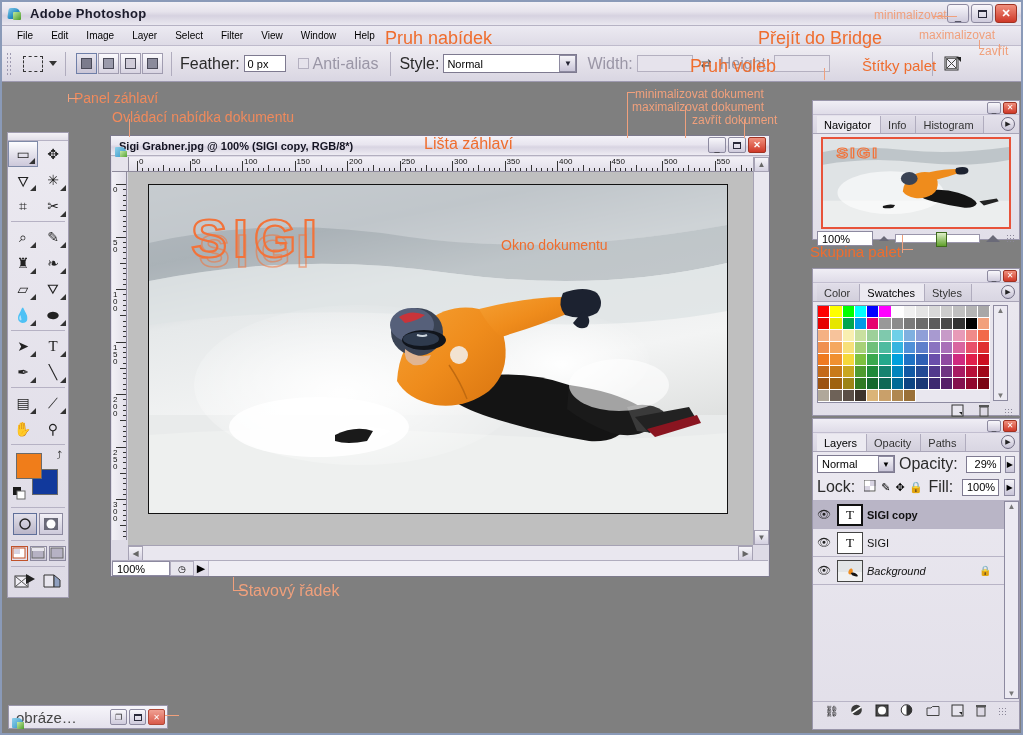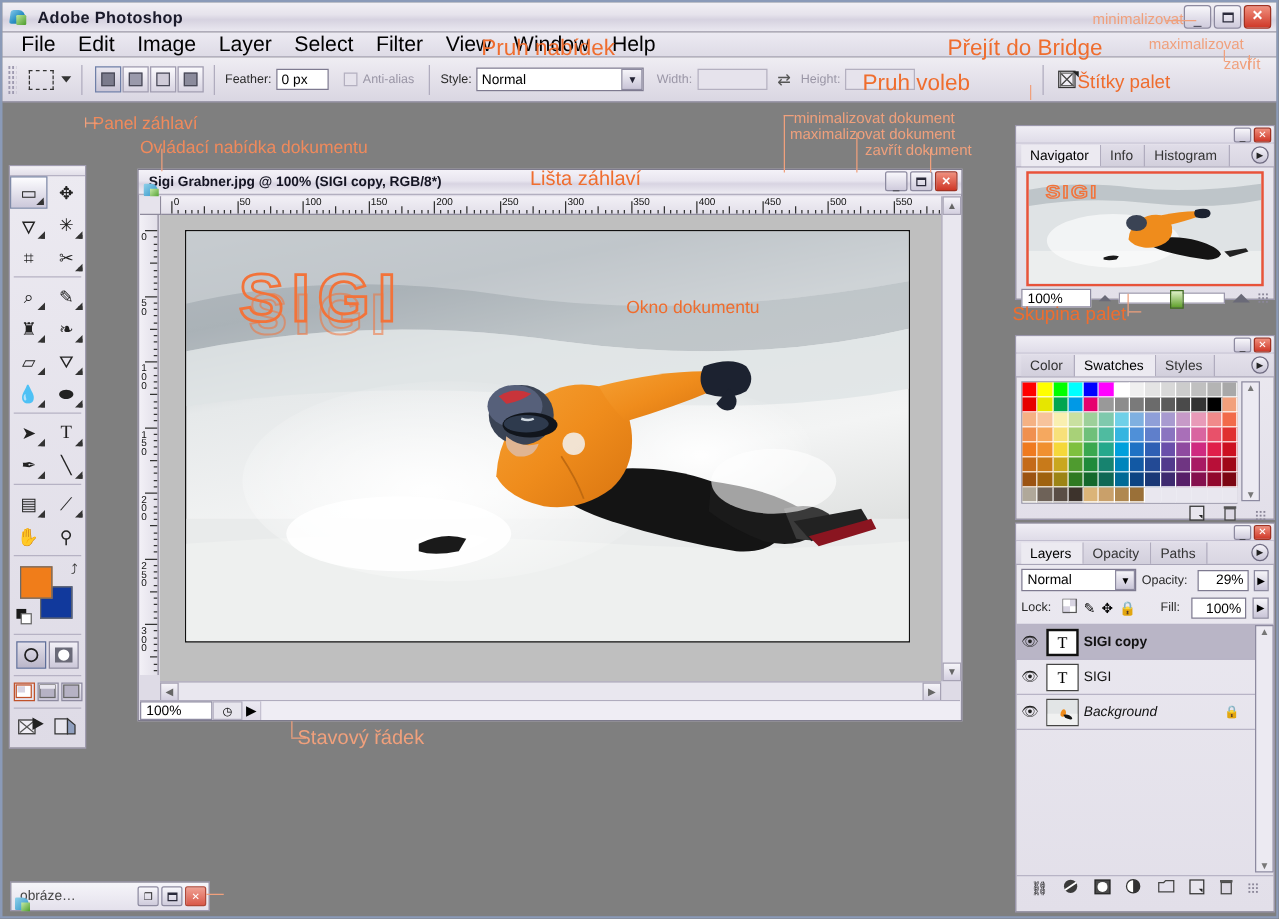--- a/index.html
+++ b/index.html
@@ -47,21 +47,21 @@
     border-color: #a03222; color: #fff; font-weight: bold;
   }
 
   
   .menubar {
     position: absolute; left: 0; top: 24px; width: 1019px; height: 20px;
     background: linear-gradient(to bottom, #eceaf2, #dedbe6);
     border-bottom: 1px solid #bfbbcc;
     display: flex; align-items: center; padding-left: 6px;
   }
-  .menubar .mi { padding: 2px 9px; color: #000; font-size: 17px; }
+  .menubar .mi { padding: 2px 9px; color: #000; font-size: 10px; }
 
   
   .optionsbar {
     position: absolute; left: 0; top: 44px; width: 1019px; height: 36px;
     background: linear-gradient(to bottom, #efedf3 0%, #e4e1ea 50%, #d9d6e2 100%);
     border-bottom: 1px solid #9e9ab0;
     display: flex; align-items: center; padding-left: 4px;
   }
   .gripper { width: 7px; height: 24px; margin-right: 4px;
     background-image: radial-gradient(#9e9ab0 35%, transparent 36%);
@@ -73,21 +73,21 @@
   .tri-down { width: 0; height: 0; border-left: 4px solid transparent;
     border-right: 4px solid transparent; border-top: 5px solid #333; margin-left: 6px; }
   .selmode { display: flex; gap: 1px; margin-left: 2px; }
   .selmode .sm {
     width: 21px; height: 21px; border: 1px solid #a09cb0;
     background: linear-gradient(to bottom,#fbfafd,#d8d4e2);
     display:flex; align-items:center; justify-content:center;
   }
   .selmode .sm.on { border: 1px solid #6f7fa8; background: linear-gradient(to bottom,#e8e6ef,#c9c5d6); }
   .sm i { display:block; width:11px; height:11px; background:#7b7b8c; border:1px solid #4a4a58; }
-  .lbl { color: #2a2a2a; font-size: 10px; margin-right: 4px; }
+  .lbl { color: #2a2a2a; font-size: 16px; margin-right: 4px; }
   .lbl.dim { color: #9a96a6; }
   .field {
     height: 17px; border: 1px solid #7e7a90; background: #fff;
     font-size: 11px; padding: 1px 3px; display:flex; align-items:center;
   }
   .field.dim { border-color: #b4b0c0; background: #e6e3ec; color:#9a96a6; }
   .chk { width: 11px; height: 11px; border: 1px solid #b4b0c0; background: #e6e3ec; margin-right: 4px; }
   .combo { height:19px; border:1px solid #7e7a90; background:#fff; display:flex; align-items:center;
     padding-left:3px; font-size:11px; }
   .combo .arrow {
@@ -325,21 +325,21 @@
   .lock-ico { margin-left:auto; margin-right:12px; font-size:10px; }
   .lay-footer { height:20px; display:flex; align-items:center; justify-content:space-around;
     padding: 0 6px; font-size:11px; border-top:1px solid #b8b4c6; }
 
   
   .minwin {
     position:absolute; left:6px; top:703px; width:160px; height:24px;
     background: linear-gradient(to bottom,#f6f5fa,#e4e1ec);
     border:1px solid #9a96ab; display:flex; align-items:center; padding-left:3px;
   }
-  .minwin .mt { font-size:11px; color:#444; margin-left:4px; }
+  .minwin .mt { font-size:15px; color:#444; margin-left:4px; }
   .minwin .mbtns { margin-left:auto; display:flex; gap:2px; padding-right:2px; }
   .minwin .mb { width:17px; height:16px; border:1px solid #8d8aa0; border-radius:2px;
     background: linear-gradient(to bottom,#f8f7fb,#cfcbdc);
     display:flex; align-items:center; justify-content:center; font-size:8px; color:#222; }
   .minwin .mb.close { background: linear-gradient(to bottom,#f0a093,#d9594a); color:#fff; border-color:#b04838; }
 
   
   .anno { position:absolute; color:#f2743a; font-weight:normal; white-space:nowrap; }
   .anno.big { font-size:18px; color:#ef6d2e; }
   .anno.mid { font-size:14px; color:#f08a5c; }

